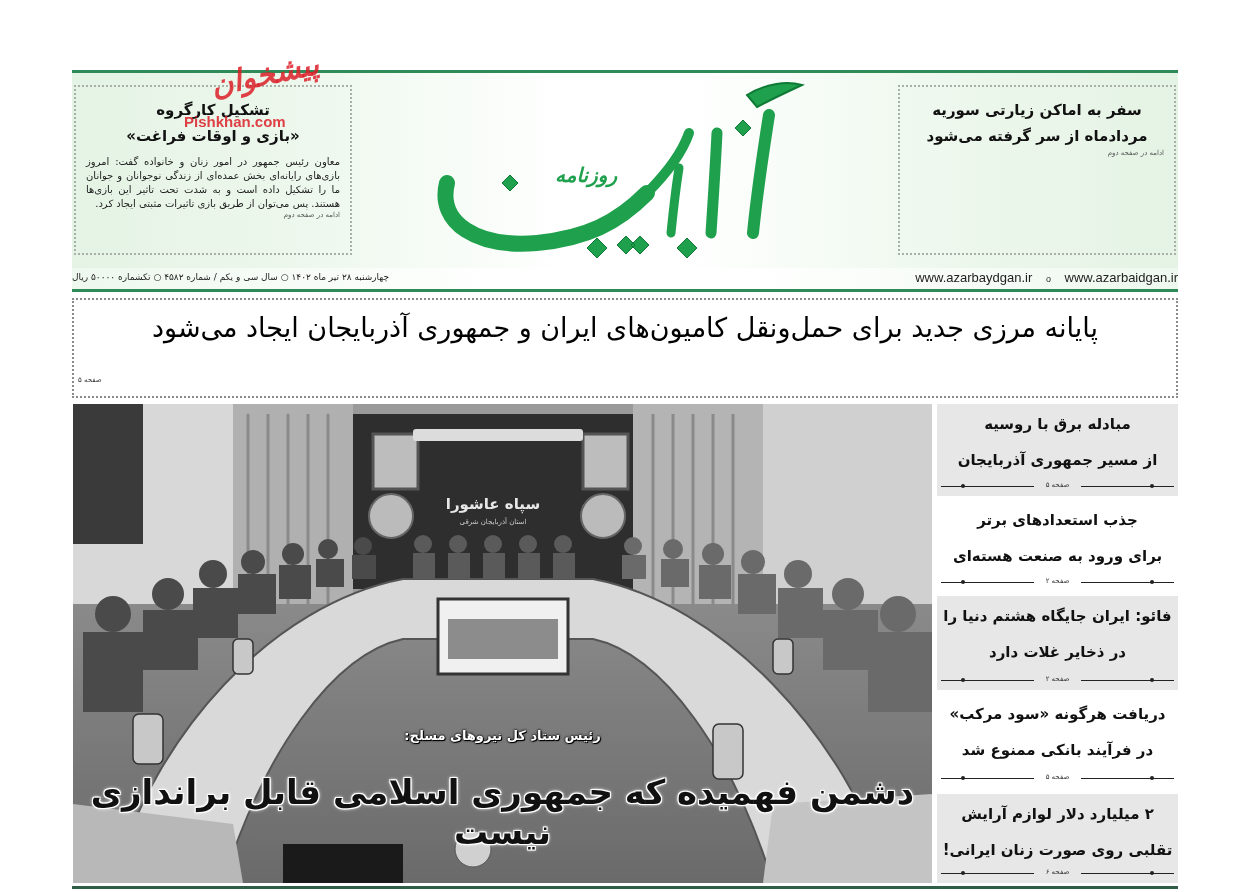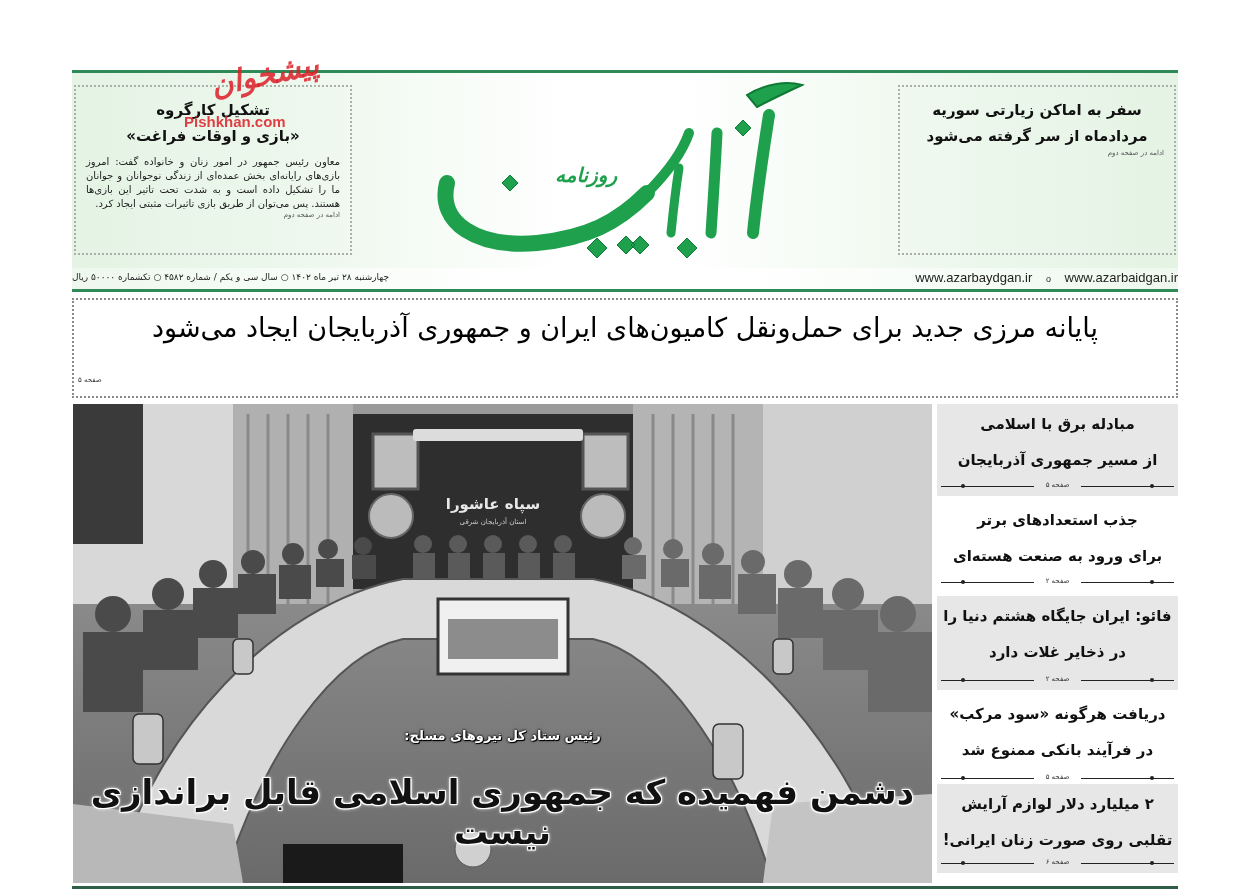--- a/index.html
+++ b/index.html
@@ -290,21 +290,21 @@
       <rect x="210" y="440" width="120" height="39" fill="#1a1a1a"></rect>
       <circle cx="400" cy="445" r="18" fill="#d0d0d0" stroke="#555"></circle>
     </svg>
     <div class="photo-kicker">رئیس ستاد کل نیروهای مسلح:</div>
     <div class="photo-headline">دشمن فهمیده که جمهوری اسلامی قابل براندازی نیست</div>
   </div>
 
   <div class="sidebar">
 
     <div class="sb-item shade" style="top:0; height:92px;">
-      <div class="sb-title">مبادله برق با اسلامی</div>
+      <div class="sb-title">مبادله برق با روسیه</div>
       <div class="sb-title" style="padding-top:0;">از مسیر جمهوری آذربایجان</div>
       <div class="sb-divider">
         <span class="line l"></span>
           <span class="dot" style="left:20px"></span>
         <span class="ref">صفحه ۵</span>
         <span class="line r"></span>
           <span class="dot" style="right:20px"></span>
       </div>
     </div>
 
@@ -337,21 +337,21 @@
       <div class="sb-title" style="padding-top:0;">در فرآیند بانکی ممنوع شد</div>
       <div class="sb-divider">
         <span class="line l"></span>
           <span class="dot" style="left:20px"></span>
         <span class="ref">صفحه ۵</span>
         <span class="line r"></span>
           <span class="dot" style="right:20px"></span>
       </div>
     </div>
 
-    <div class="sb-item shade" style="top:380px; height:89px;">
+    <div class="sb-item shade" style="top:390px; height:89px;">
       <div class="sb-title">۲ میلیارد دلار لوازم آرایش</div>
       <div class="sb-title" style="padding-top:0;">تقلبی روی صورت زنان ایرانی!</div>
       <div class="sb-divider">
         <span class="line l"></span>
           <span class="dot" style="left:20px"></span>
         <span class="ref">صفحه ۶</span>
         <span class="line r"></span>
           <span class="dot" style="right:20px"></span>
       </div>
     </div>

